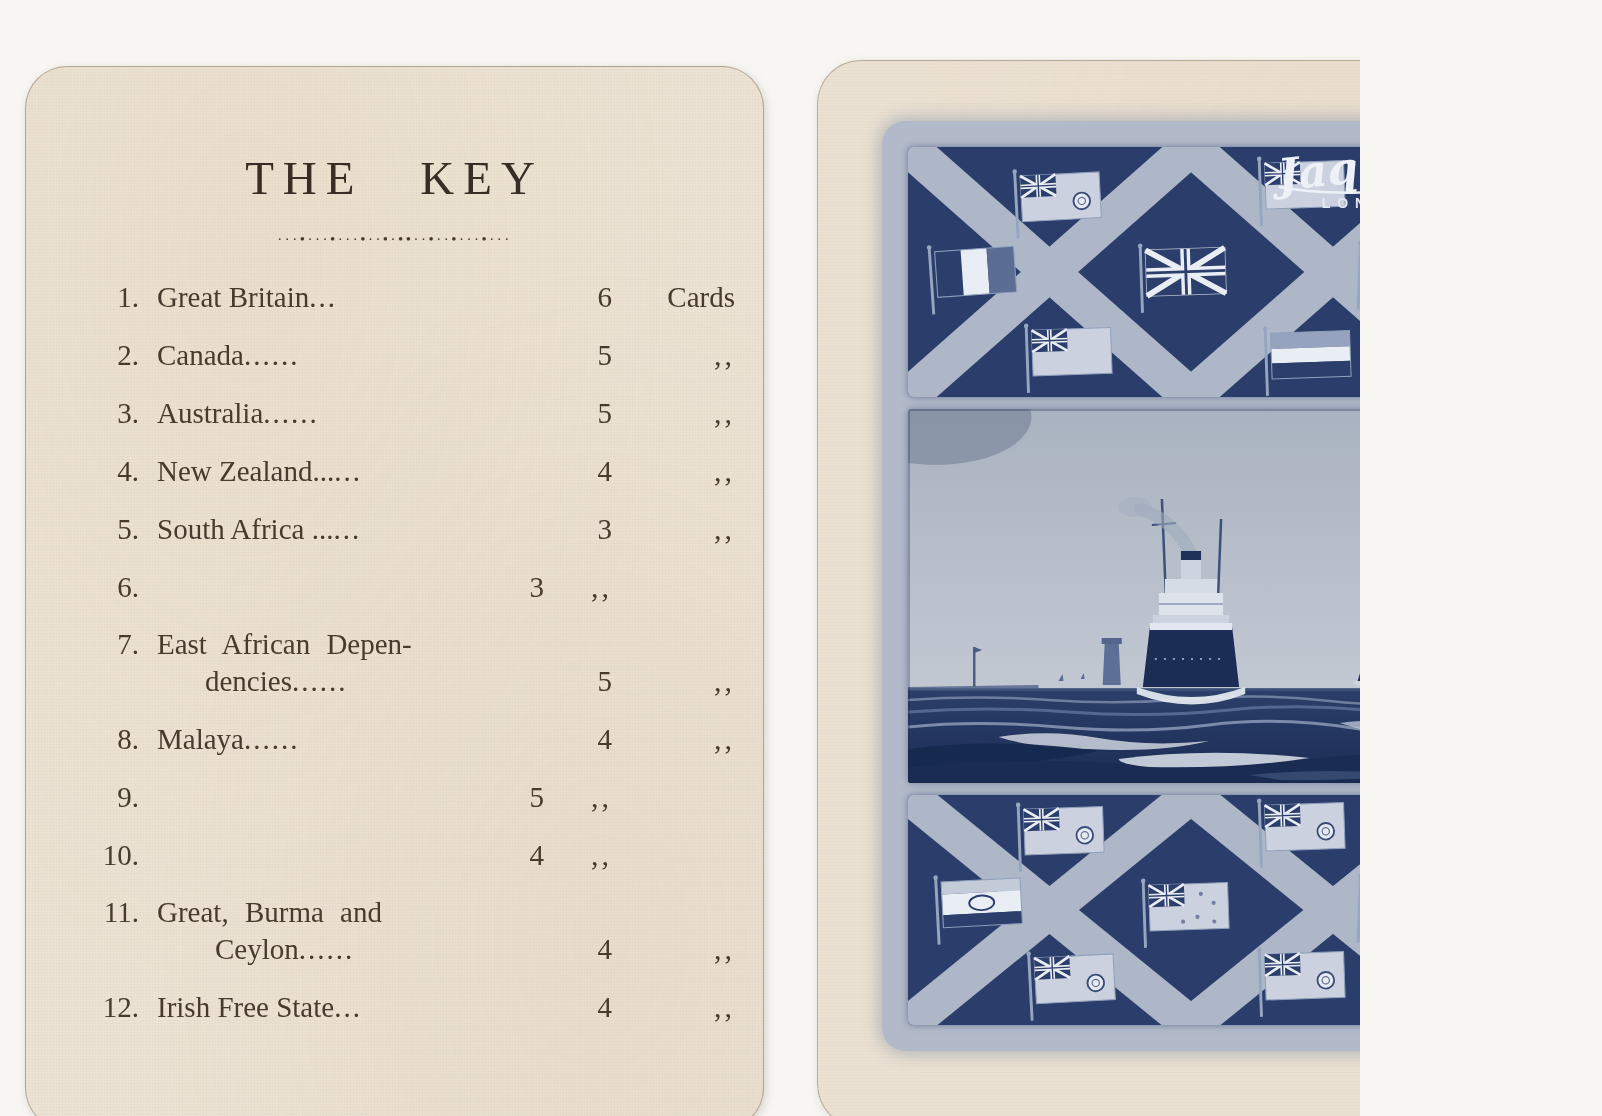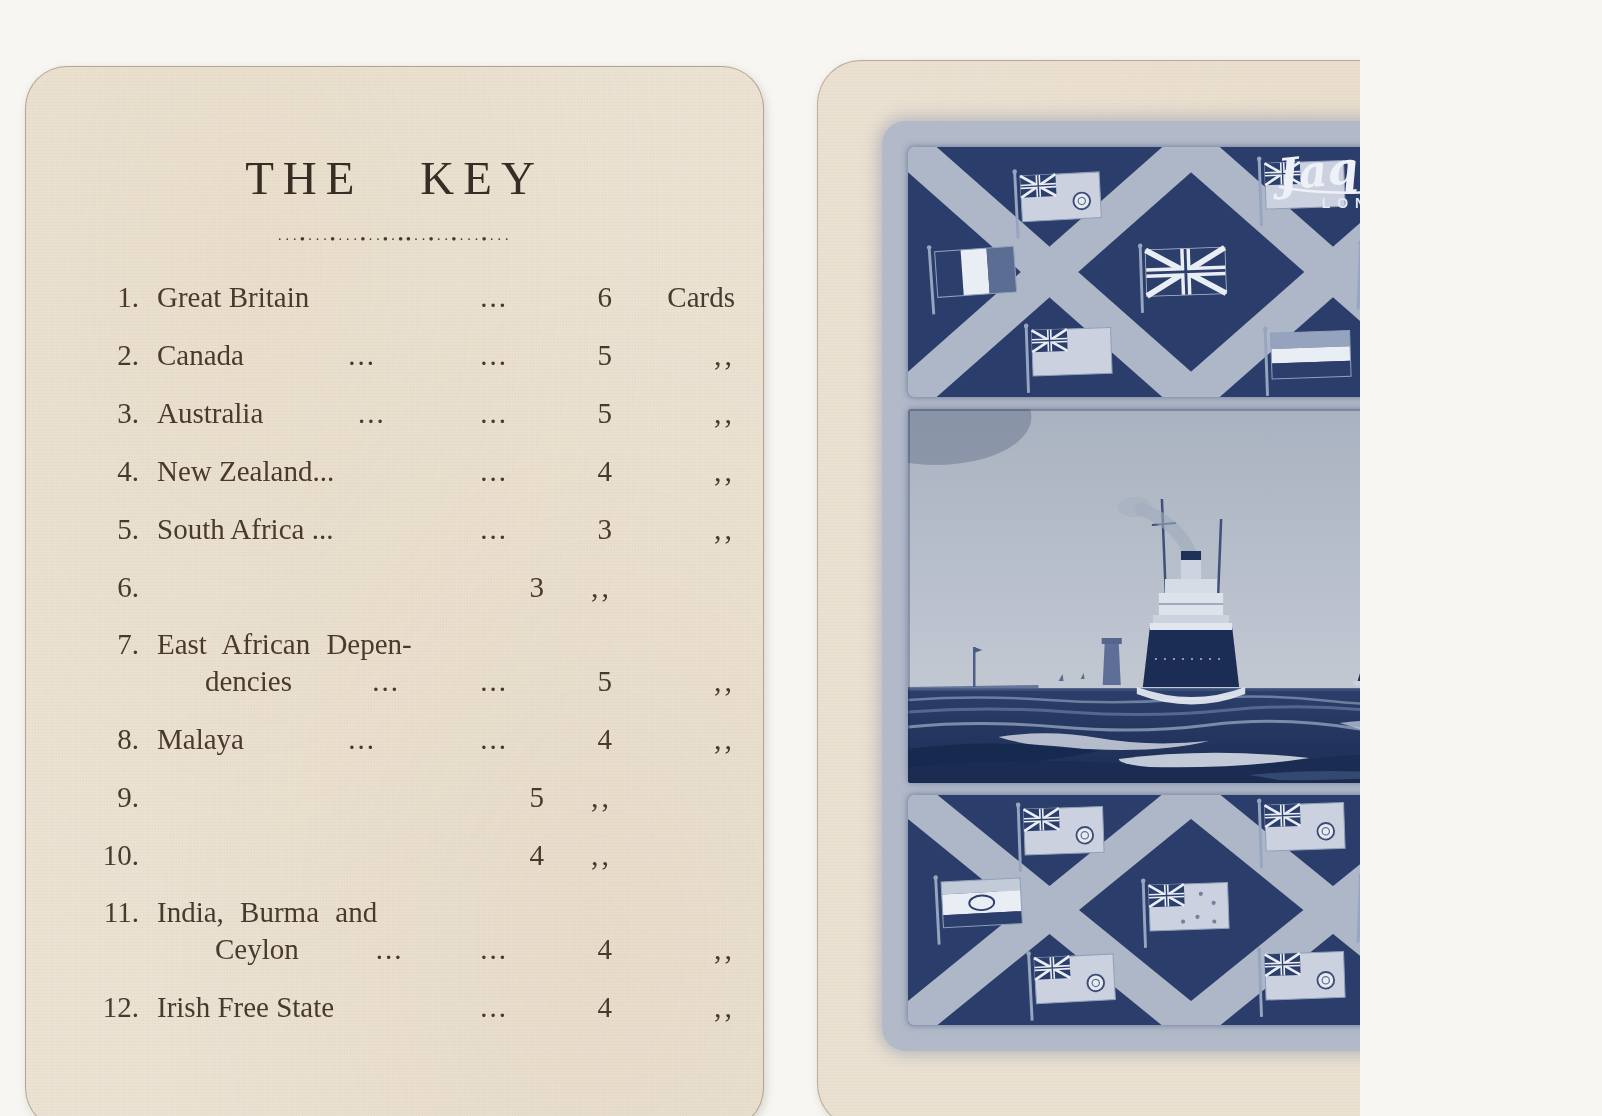--- a/index.html
+++ b/index.html
@@ -19,21 +19,21 @@
     box-shadow:2px 3px 9px rgba(120,110,95,0.25);
     color:#46372c;}
   .key-title{margin-top:84px;text-align:center;font-size:47px;letter-spacing:9px;
     word-spacing:36px;color:#382d24;font-weight:400;}
   .ornament{margin-top:26px;text-align:center;font-size:15px;letter-spacing:2.5px;
     color:#4a3a2e;}
   .key-list{margin-top:34px;padding:0 28px 0 45px;font-size:29px;line-height:31px;color:#483a2e;}
   .row{display:grid;grid-template-columns:68px 387px 50px auto;column-gap:18px;
     row-gap:5px;margin-bottom:26px;align-items:baseline;}
   .row .num{text-align:right;}
-  .row .mid{display:flex;justify-content:space-between;align-items:baseline;padding-right:36px;}
+  .row .mid{display:flex;align-items:baseline;padding-right:36px;}
   .row .mid .nm{white-space:nowrap;}
   .row .mid.l1 .nm{word-spacing:9px;}
   .row .mid .ldr{letter-spacing:2px;}
   .row .cnt{text-align:right;}
   .row .unit{text-align:right;}
   .row .unit.ditto{padding-left:22px;letter-spacing:3px;font-size:30px;}
 
   
   .back-card{position:absolute;left:817px;top:22px;width:745px;height:1066px;
     background:
@@ -157,21 +157,21 @@
           <span class="unit ditto">,,</span>
         </div>
         <div class="row">
           <span class="num">10.</span>
           <span class="cnt">4</span>
           <span class="unit ditto">,,</span>
         </div>
         <div class="row">
           <span class="num">11.</span>
           <span class="mid l1">
-            <span class="nm">India, Burma and</span>
+            <span class="nm">Great, Burma and</span>
           </span>
           <span class="cnt"></span>
           <span class="unit"></span>
           <span class="num"></span>
           <span class="mid">
             <span class="nm" style="margin-left: 58px;">Ceylon</span>
             <span class="ldr">...</span>
             <span class="ldr">...</span>
           </span>
           <span class="cnt">4</span>

